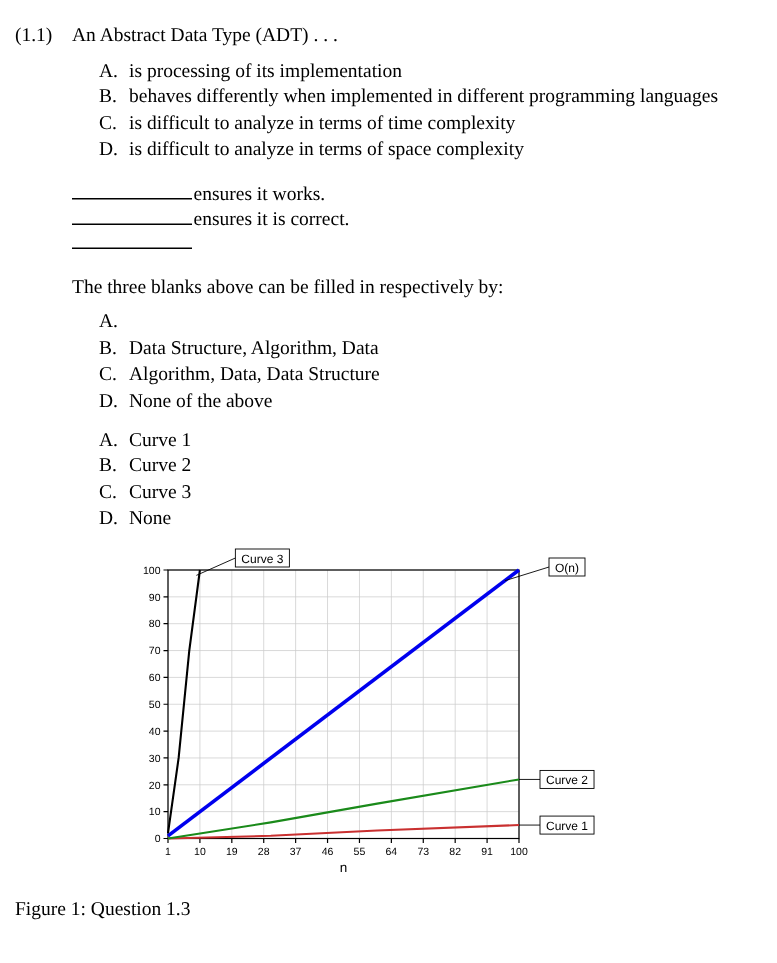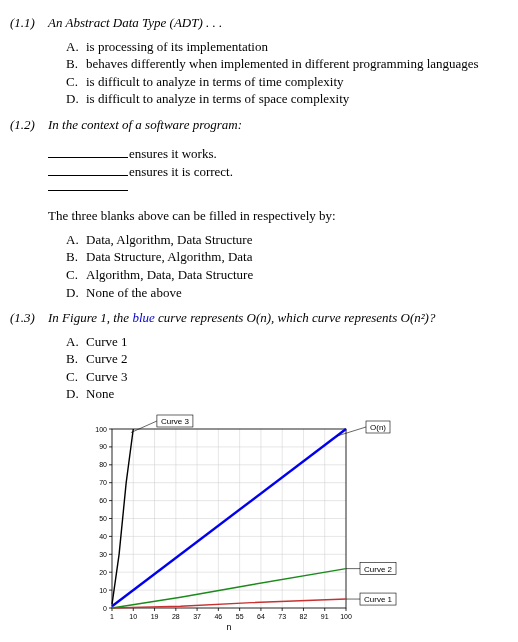--- a/index.html
+++ b/index.html
@@ -7,21 +7,21 @@
       font-size: 13px;
       color: #000;
       background: #fff;
       margin: 0;
       padding: 14px 10px 20px 10px;
       width: 518px;
       box-sizing: border-box;
       line-height: 1.35;
     }
     .q-block { margin-bottom: 8px; }
-    .q-head { display: flex; font-style: italic; }
+    .q-head { display: flex; }
     .q-num { width: 38px; flex-shrink: 0; }
     .q-body { flex: 1; }
     .opts { margin-left: 56px; margin-top: 6px; margin-bottom: 6px; }
     .opt { display: flex; }
     .opt-letter { width: 20px; flex-shrink: 0; }
     .fill-lines { margin-left: 38px; margin-top: 12px; }
     .fill-row { display: flex; align-items: baseline; }
     .blank {
       display: inline-block;
       width: 80px;
@@ -66,65 +66,54 @@
         <span>is difficult to analyze in terms of time complexity</span>
       </div>
     <div class="opt">
         <span class="opt-letter">D.</span>
         <span>is difficult to analyze in terms of space complexity</span>
       </div>
   </div>
 </div>
 
 <div class="q-block">
-  <div class="q-head">
-    <div class="q-num">(1.2)</div>
-    <div class="q-body">In the context of a software program:</div>
-  </div>
   <div class="fill-lines">
     <div class="fill-row">
         <span class="blank"></span>
         <span>ensures it works.</span>
       </div>
     <div class="fill-row">
         <span class="blank"></span>
         <span>ensures it is correct.</span>
       </div>
     <div class="fill-row">
         <span class="blank"></span>
       </div>
   </div>
   <div class="after-fill">The three blanks above can be filled in respectively by:</div>
   <div class="opts">
     <div class="opt">
         <span class="opt-letter">A.</span>
-        <span>Data, Algorithm, Data Structure</span>
       </div>
     <div class="opt">
         <span class="opt-letter">B.</span>
         <span>Data Structure, Algorithm, Data</span>
       </div>
     <div class="opt">
         <span class="opt-letter">C.</span>
         <span>Algorithm, Data, Data Structure</span>
       </div>
     <div class="opt">
         <span class="opt-letter">D.</span>
         <span>None of the above</span>
       </div>
   </div>
 </div>
 
 <div class="q-block">
-  <div class="q-head">
-    <div class="q-num">(1.3)</div>
-    <div class="q-body">
-      <span>In Figure 1, the </span><span class="blue">blue</span><span> curve represents O(n), which curve represents O(n²)?</span>
-    </div>
-  </div>
   <div class="opts">
     <div class="opt">
         <span class="opt-letter">A.</span>
         <span>Curve 1</span>
       </div>
     <div class="opt">
         <span class="opt-letter">B.</span>
         <span>Curve 2</span>
       </div>
     <div class="opt">

